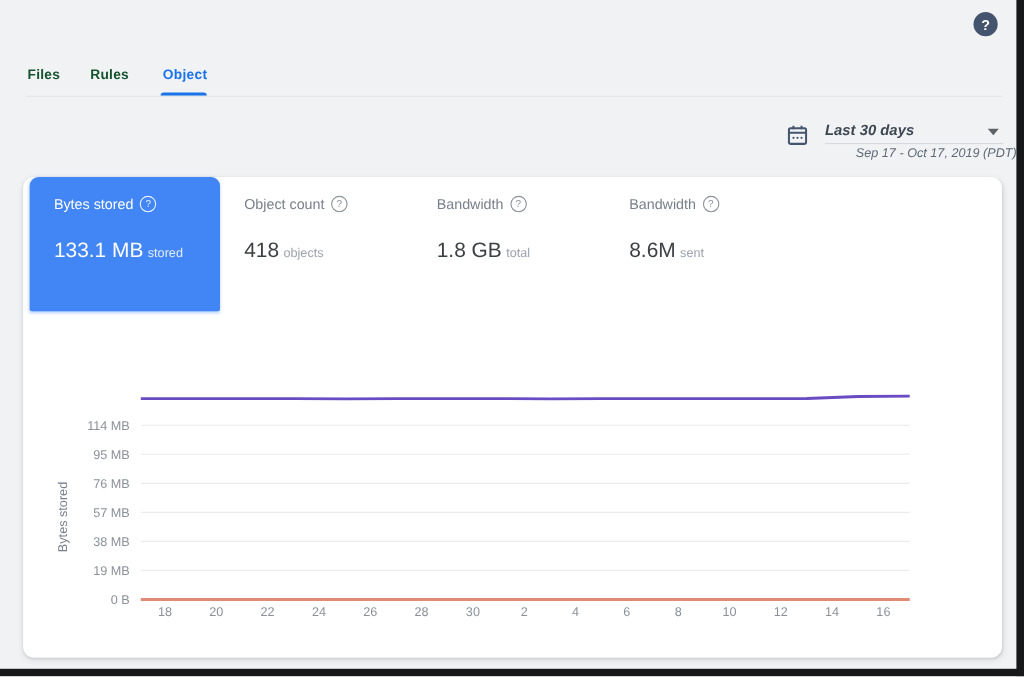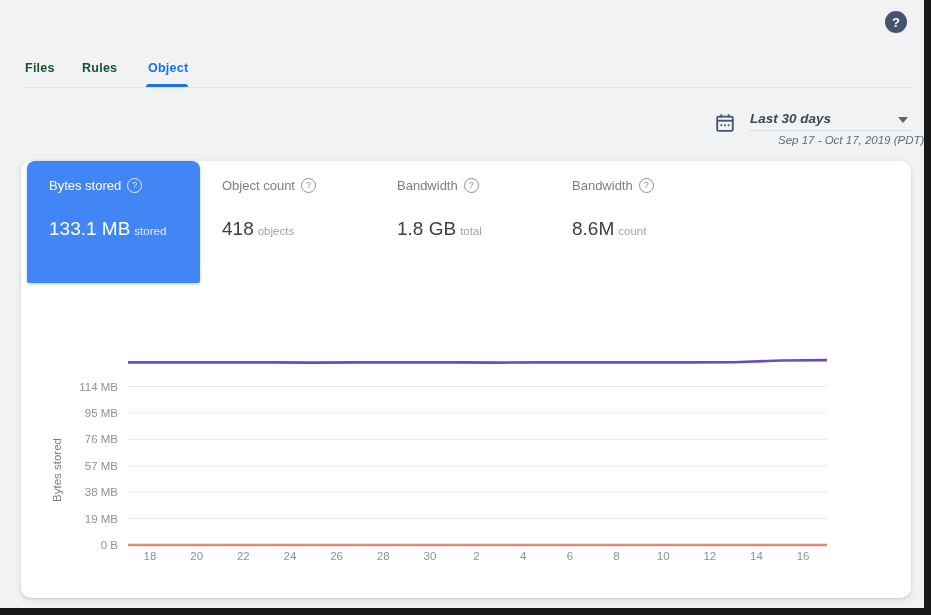--- a/index.html
+++ b/index.html
@@ -114,21 +114,21 @@
       <span>1.8 GB</span><span class="unit">total</span>
     </div>
   </div>
 
   <div class="metric m3">
     <div class="m-label">
       <span>Bandwidth</span>
       <span class="m-help">?</span>
     </div>
     <div class="m-value">
-      <span>8.6M</span><span class="unit">count</span>
+      <span>8.6M</span><span class="unit">sent</span>
     </div>
   </div>
 
   <div class="chart-wrap">
     <svg id="chart-svg" width="832" height="255">
         <line x1="88" y1="58.60000000000002" x2="787" y2="58.60000000000002" stroke="#e9ebee" stroke-width="1"></line>
         <text x="78" y="62.60000000000002" text-anchor="end" font-size="11.5" fill="#8b9199" font-family="Liberation Sans, sans-serif">114 MB</text>
         <line x1="88" y1="85" x2="787" y2="85" stroke="#e9ebee" stroke-width="1"></line>
         <text x="78" y="89" text-anchor="end" font-size="11.5" fill="#8b9199" font-family="Liberation Sans, sans-serif">95 MB</text>
         <line x1="88" y1="111.4" x2="787" y2="111.4" stroke="#e9ebee" stroke-width="1"></line>

